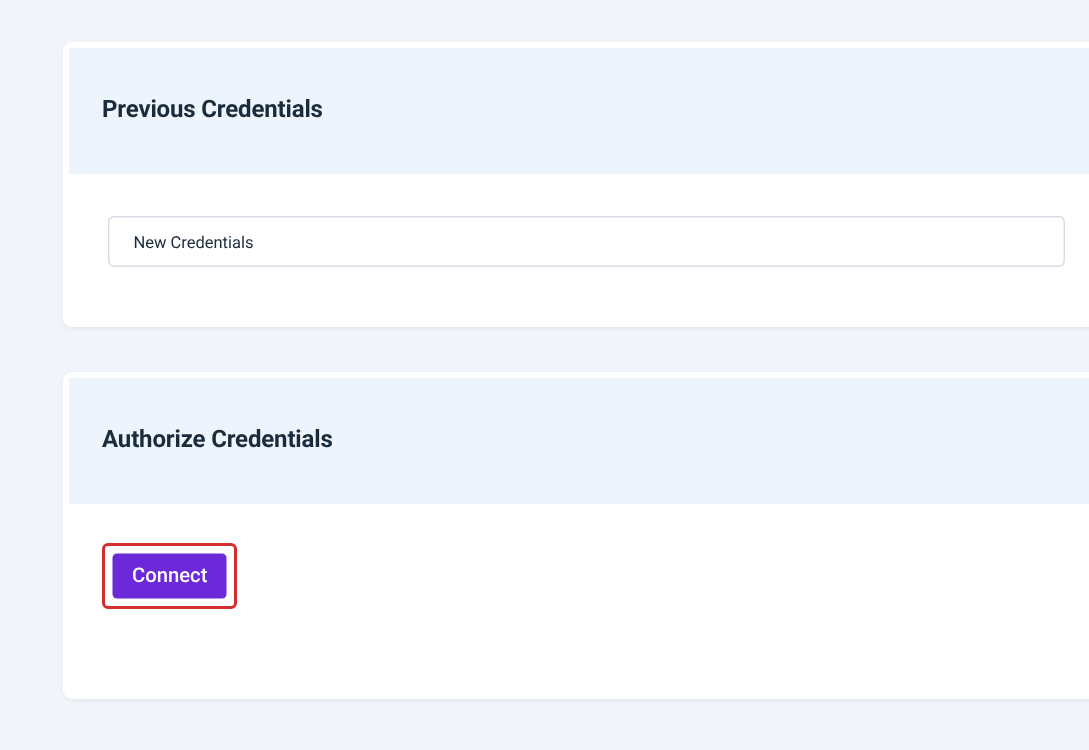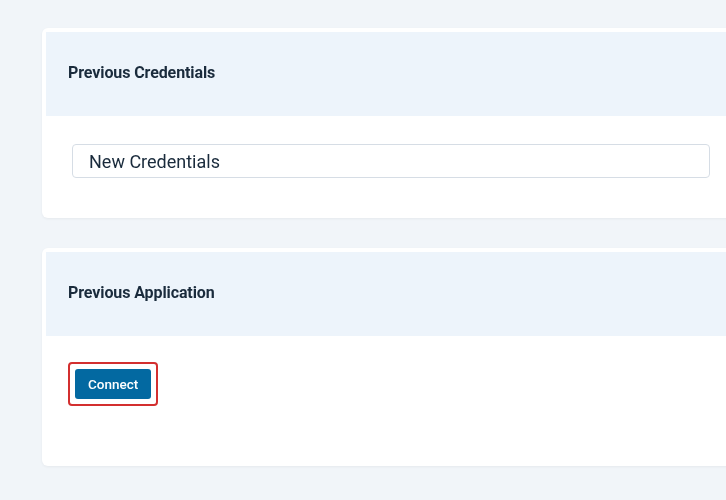--- a/index.html
+++ b/index.html
@@ -48,39 +48,39 @@
       display: block;
     }
     .select-wrapper {
       position: relative;
     }
     .select-field {
       width: 100%;
       padding: 8px 12px;
       border: 1px solid #d6dde5;
       border-radius: 4px;
-      font-size: 18px;
+      font-size: 11px;
       color: #1a2b3c;
       background-color: #ffffff;
       cursor: pointer;
       font-family: inherit;
       text-align: left;
       display: flex;
       align-items: center;
       justify-content: space-between;
       height: 34px;
     }
     .connect-button-wrapper {
       display: inline-block;
       border: 2px solid #d32f2f;
       border-radius: 4px;
       padding: 1px;
     }
     .connect-button {
-      background-color: #0369a1;
+      background-color: #6d28d9;
       color: #ffffff;
       border: none;
       border-radius: 3px;
       padding: 7px 13px;
       font-size: 13.5px;
       font-weight: 500;
       cursor: pointer;
       font-family: inherit;
     }
     .card-body-authorize {
@@ -104,21 +104,21 @@
       <div class="select-wrapper">
         <button class="select-field">
           <span>New Credentials</span>
         </button>
       </div>
     </div>
   </div>
 
   <div class="card">
     <div class="card-header-authorize">
-      <h2 class="card-header-title">Previous Application</h2>
+      <h2 class="card-header-title">Authorize Credentials</h2>
     </div>
     <div class="card-body-authorize">
       <div class="connect-button-wrapper">
         <button class="connect-button">Connect</button>
       </div>
     </div>
   </div>
 </div>
 
 </body></html>

